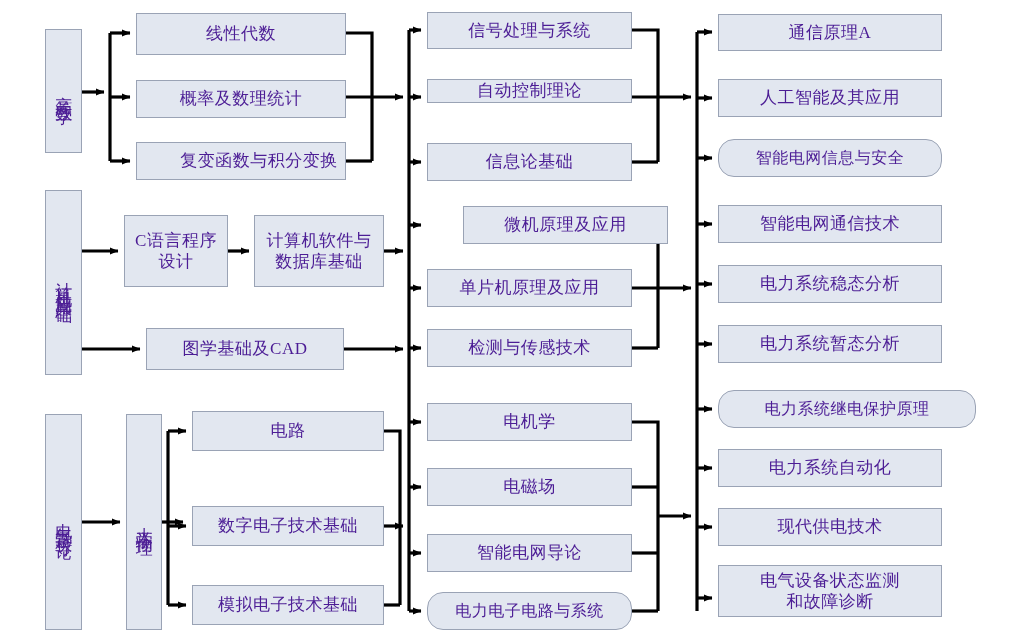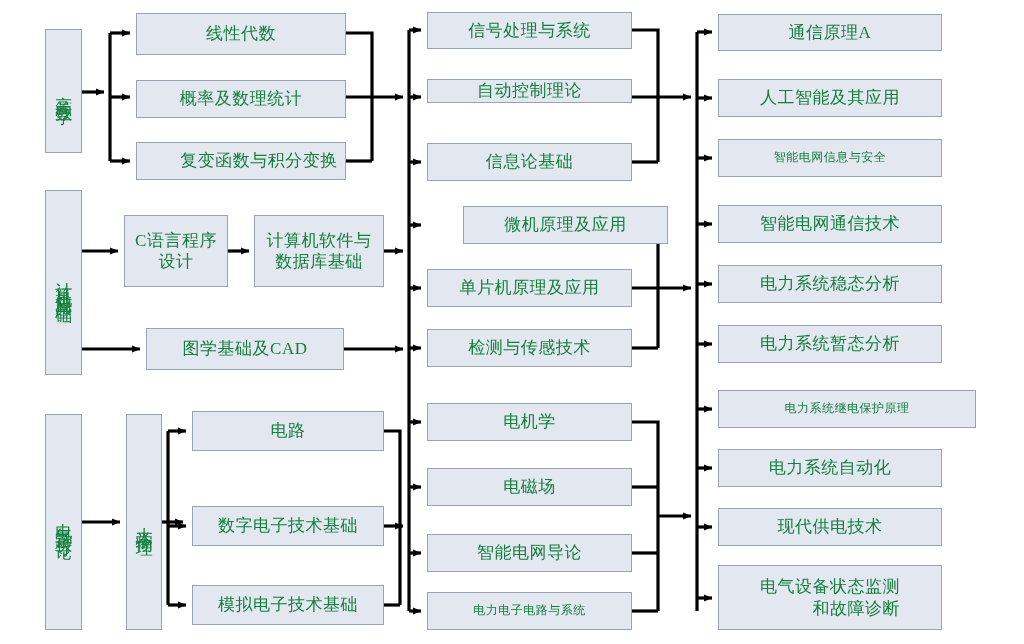--- a/index.html
+++ b/index.html
@@ -9,34 +9,34 @@
   svg.wires{position:absolute;left:0;top:0;width:1024px;height:644px;pointer-events:none;}
   .node{
     position:absolute;
     box-sizing:border-box;
     background:#e2e7f0;
     border:1px solid #9aa3b5;
     display:flex;
     align-items:center;
     justify-content:center;
     text-align:center;
-    color:#15803d;
+    color:#4c1d95;
     font-size:17px;
     line-height:1.15;
     letter-spacing:0.5px;
     white-space:pre-line;
   }
   .node.vert{
     writing-mode:vertical-rl;
     text-orientation:upright;
     letter-spacing:4px;
     font-size:17px;
     padding:4px 0;
   }
-  .node.small{font-size:12px;}
+  .node.small{font-size:16px;border-radius:16px;}
   .node.two-line{line-height:1.25;}
 </style>
 </head>
 <body>
 
 <div id="canvas">
 
   <svg class="wires" viewBox="0 0 1024 644" xmlns="http://www.w3.org/2000/svg">
     <defs>
       <marker id="ah" markerWidth="9" markerHeight="9" refX="8.2" refY="4.5" orient="auto" markerUnits="userSpaceOnUse">
@@ -145,16 +145,16 @@
 
   <div class="node" style="left:718px;top:14px;width:224px;height:37px;">通信原理A</div>
   <div class="node" style="left:718px;top:79px;width:224px;height:38px;">人工智能及其应用</div>
   <div class="node small" style="left:718px;top:139px;width:224px;height:38px;">智能电网信息与安全</div>
   <div class="node" style="left:718px;top:205px;width:224px;height:38px;">智能电网通信技术</div>
   <div class="node" style="left:718px;top:265px;width:224px;height:38px;">电力系统稳态分析</div>
   <div class="node" style="left:718px;top:325px;width:224px;height:38px;">电力系统暂态分析</div>
   <div class="node small" style="left:718px;top:390px;width:258px;height:38px;">电力系统继电保护原理</div>
   <div class="node" style="left:718px;top:449px;width:224px;height:38px;">电力系统自动化</div>
   <div class="node" style="left:718px;top:508px;width:224px;height:38px;">现代供电技术</div>
-  <div class="node two-line" style="left:718px;top:565px;width:224px;height:65px;text-align:right;">电气设备状态监测
+  <div class="node two-line" style="left:718px;top:565px;width:224px;height:52px;">电气设备状态监测
 和故障诊断</div>
 
 </div>
 
 </body></html>

